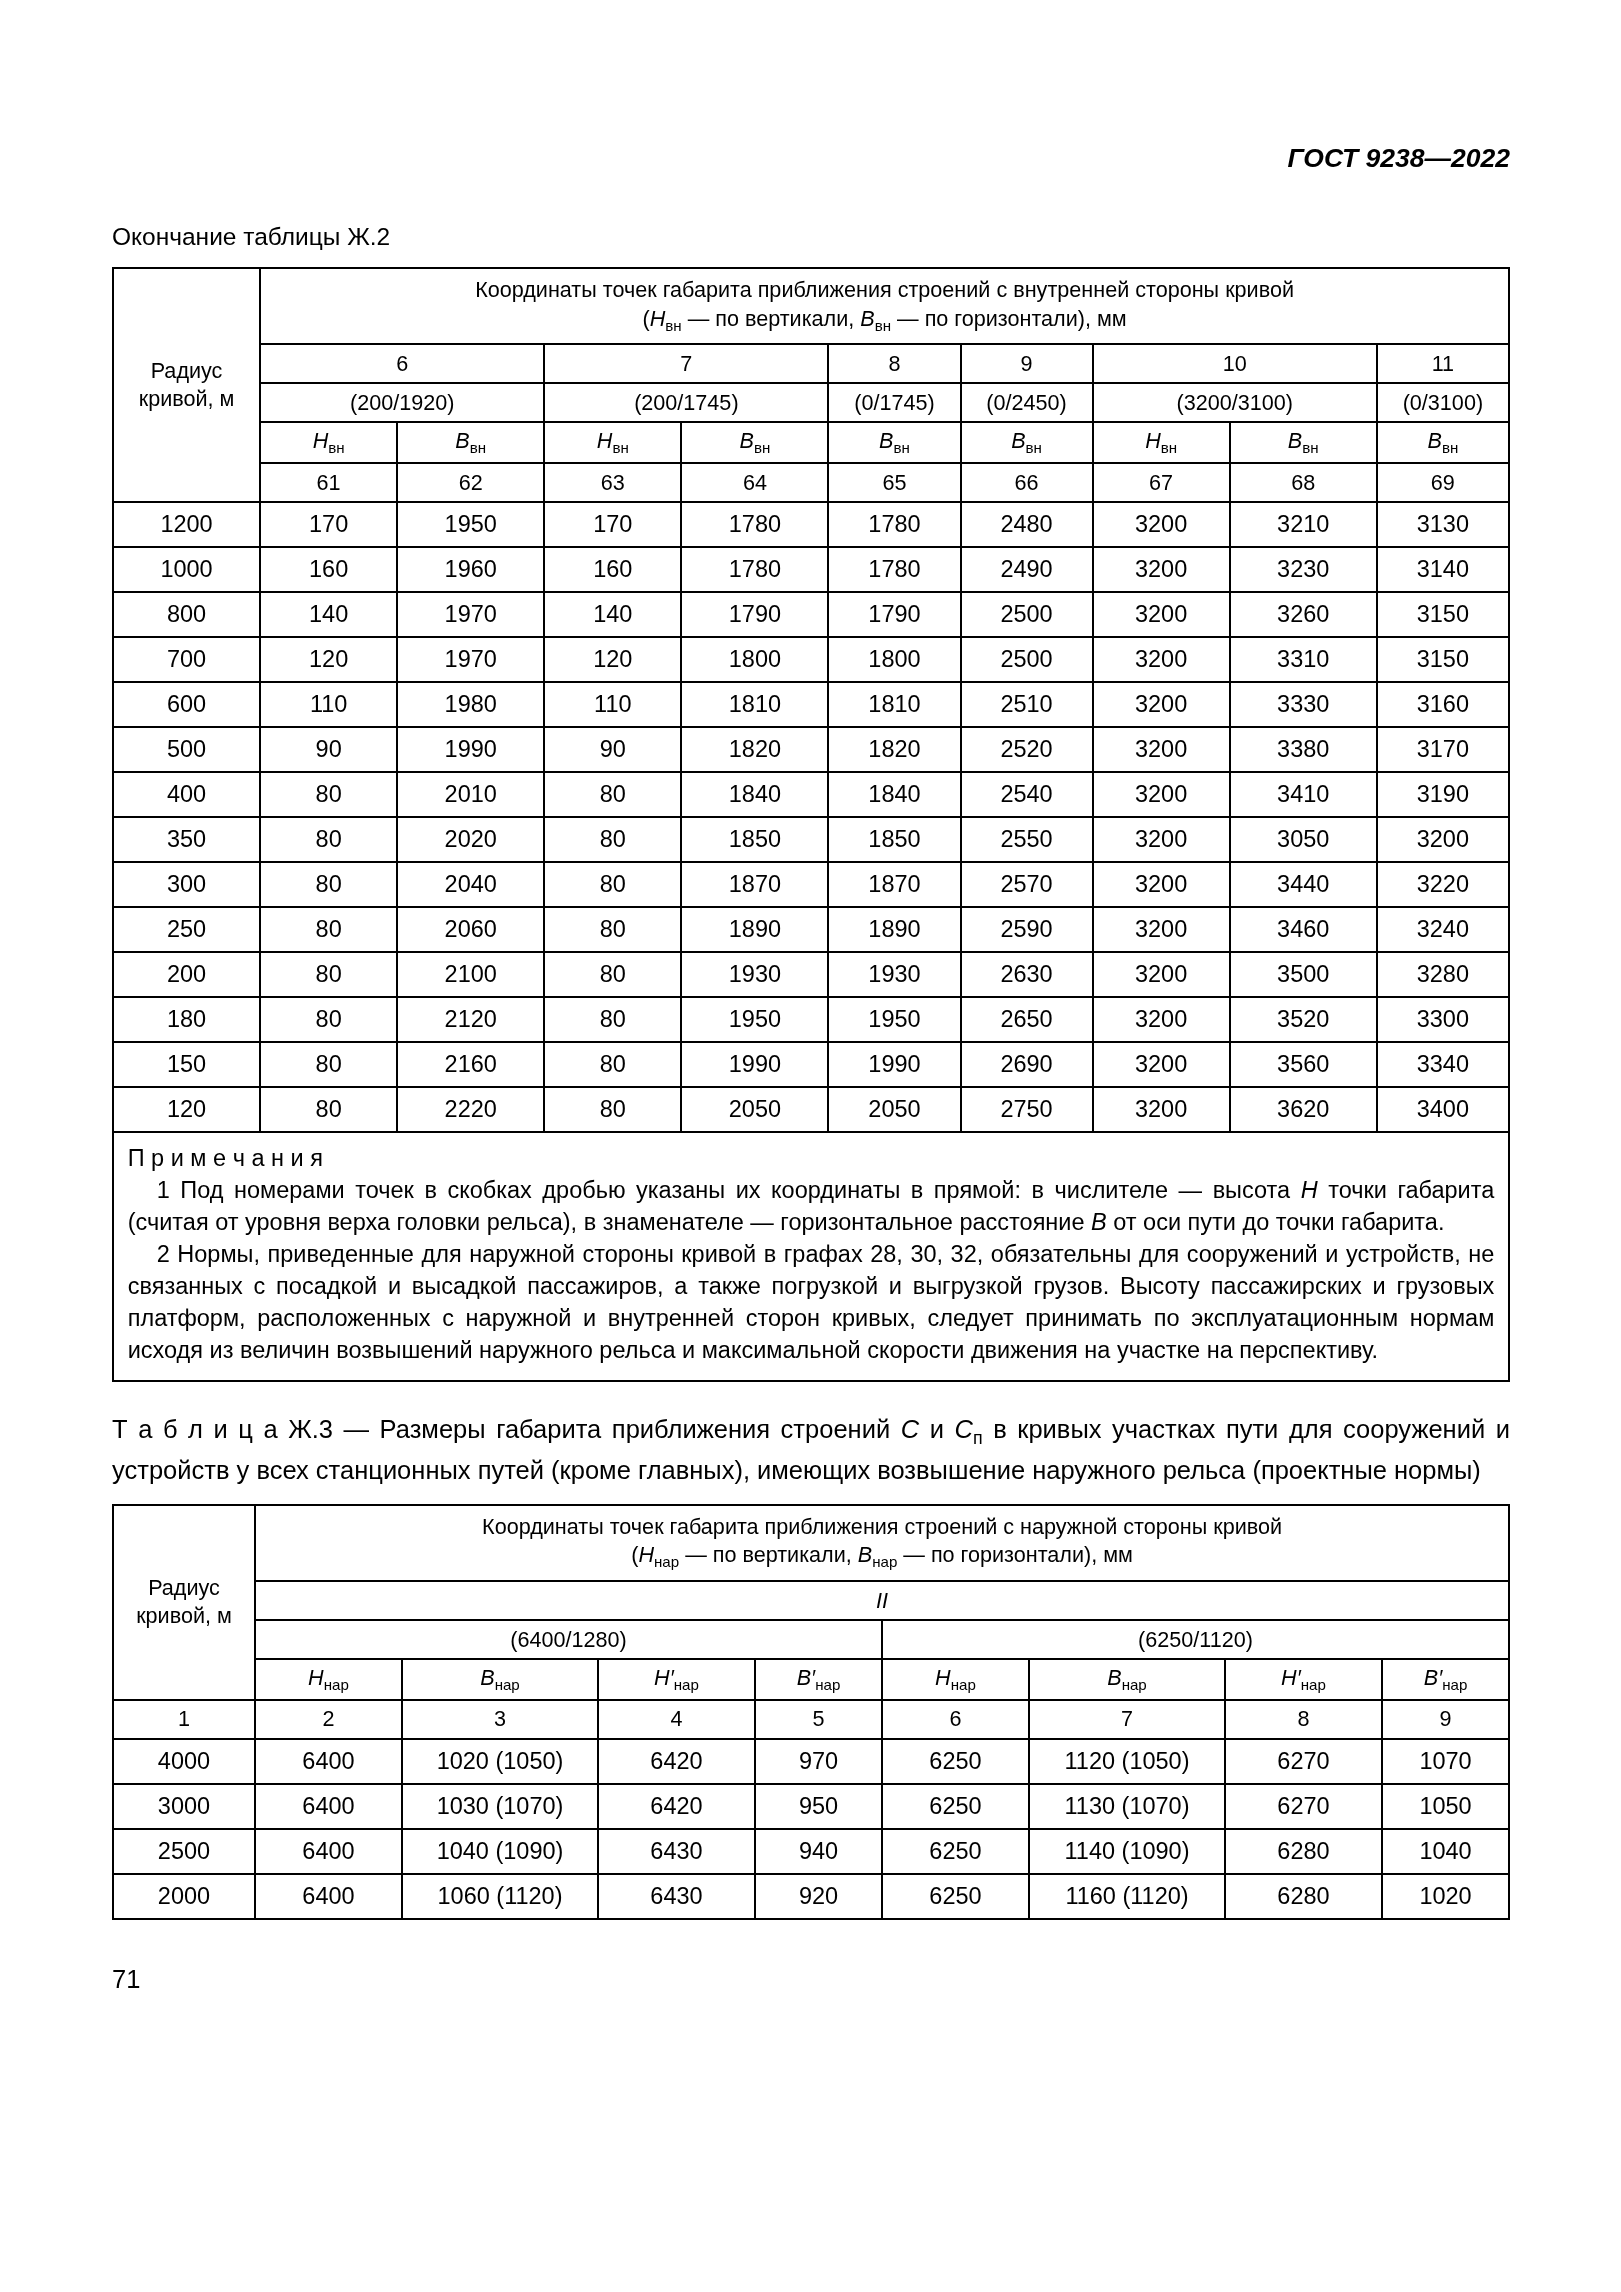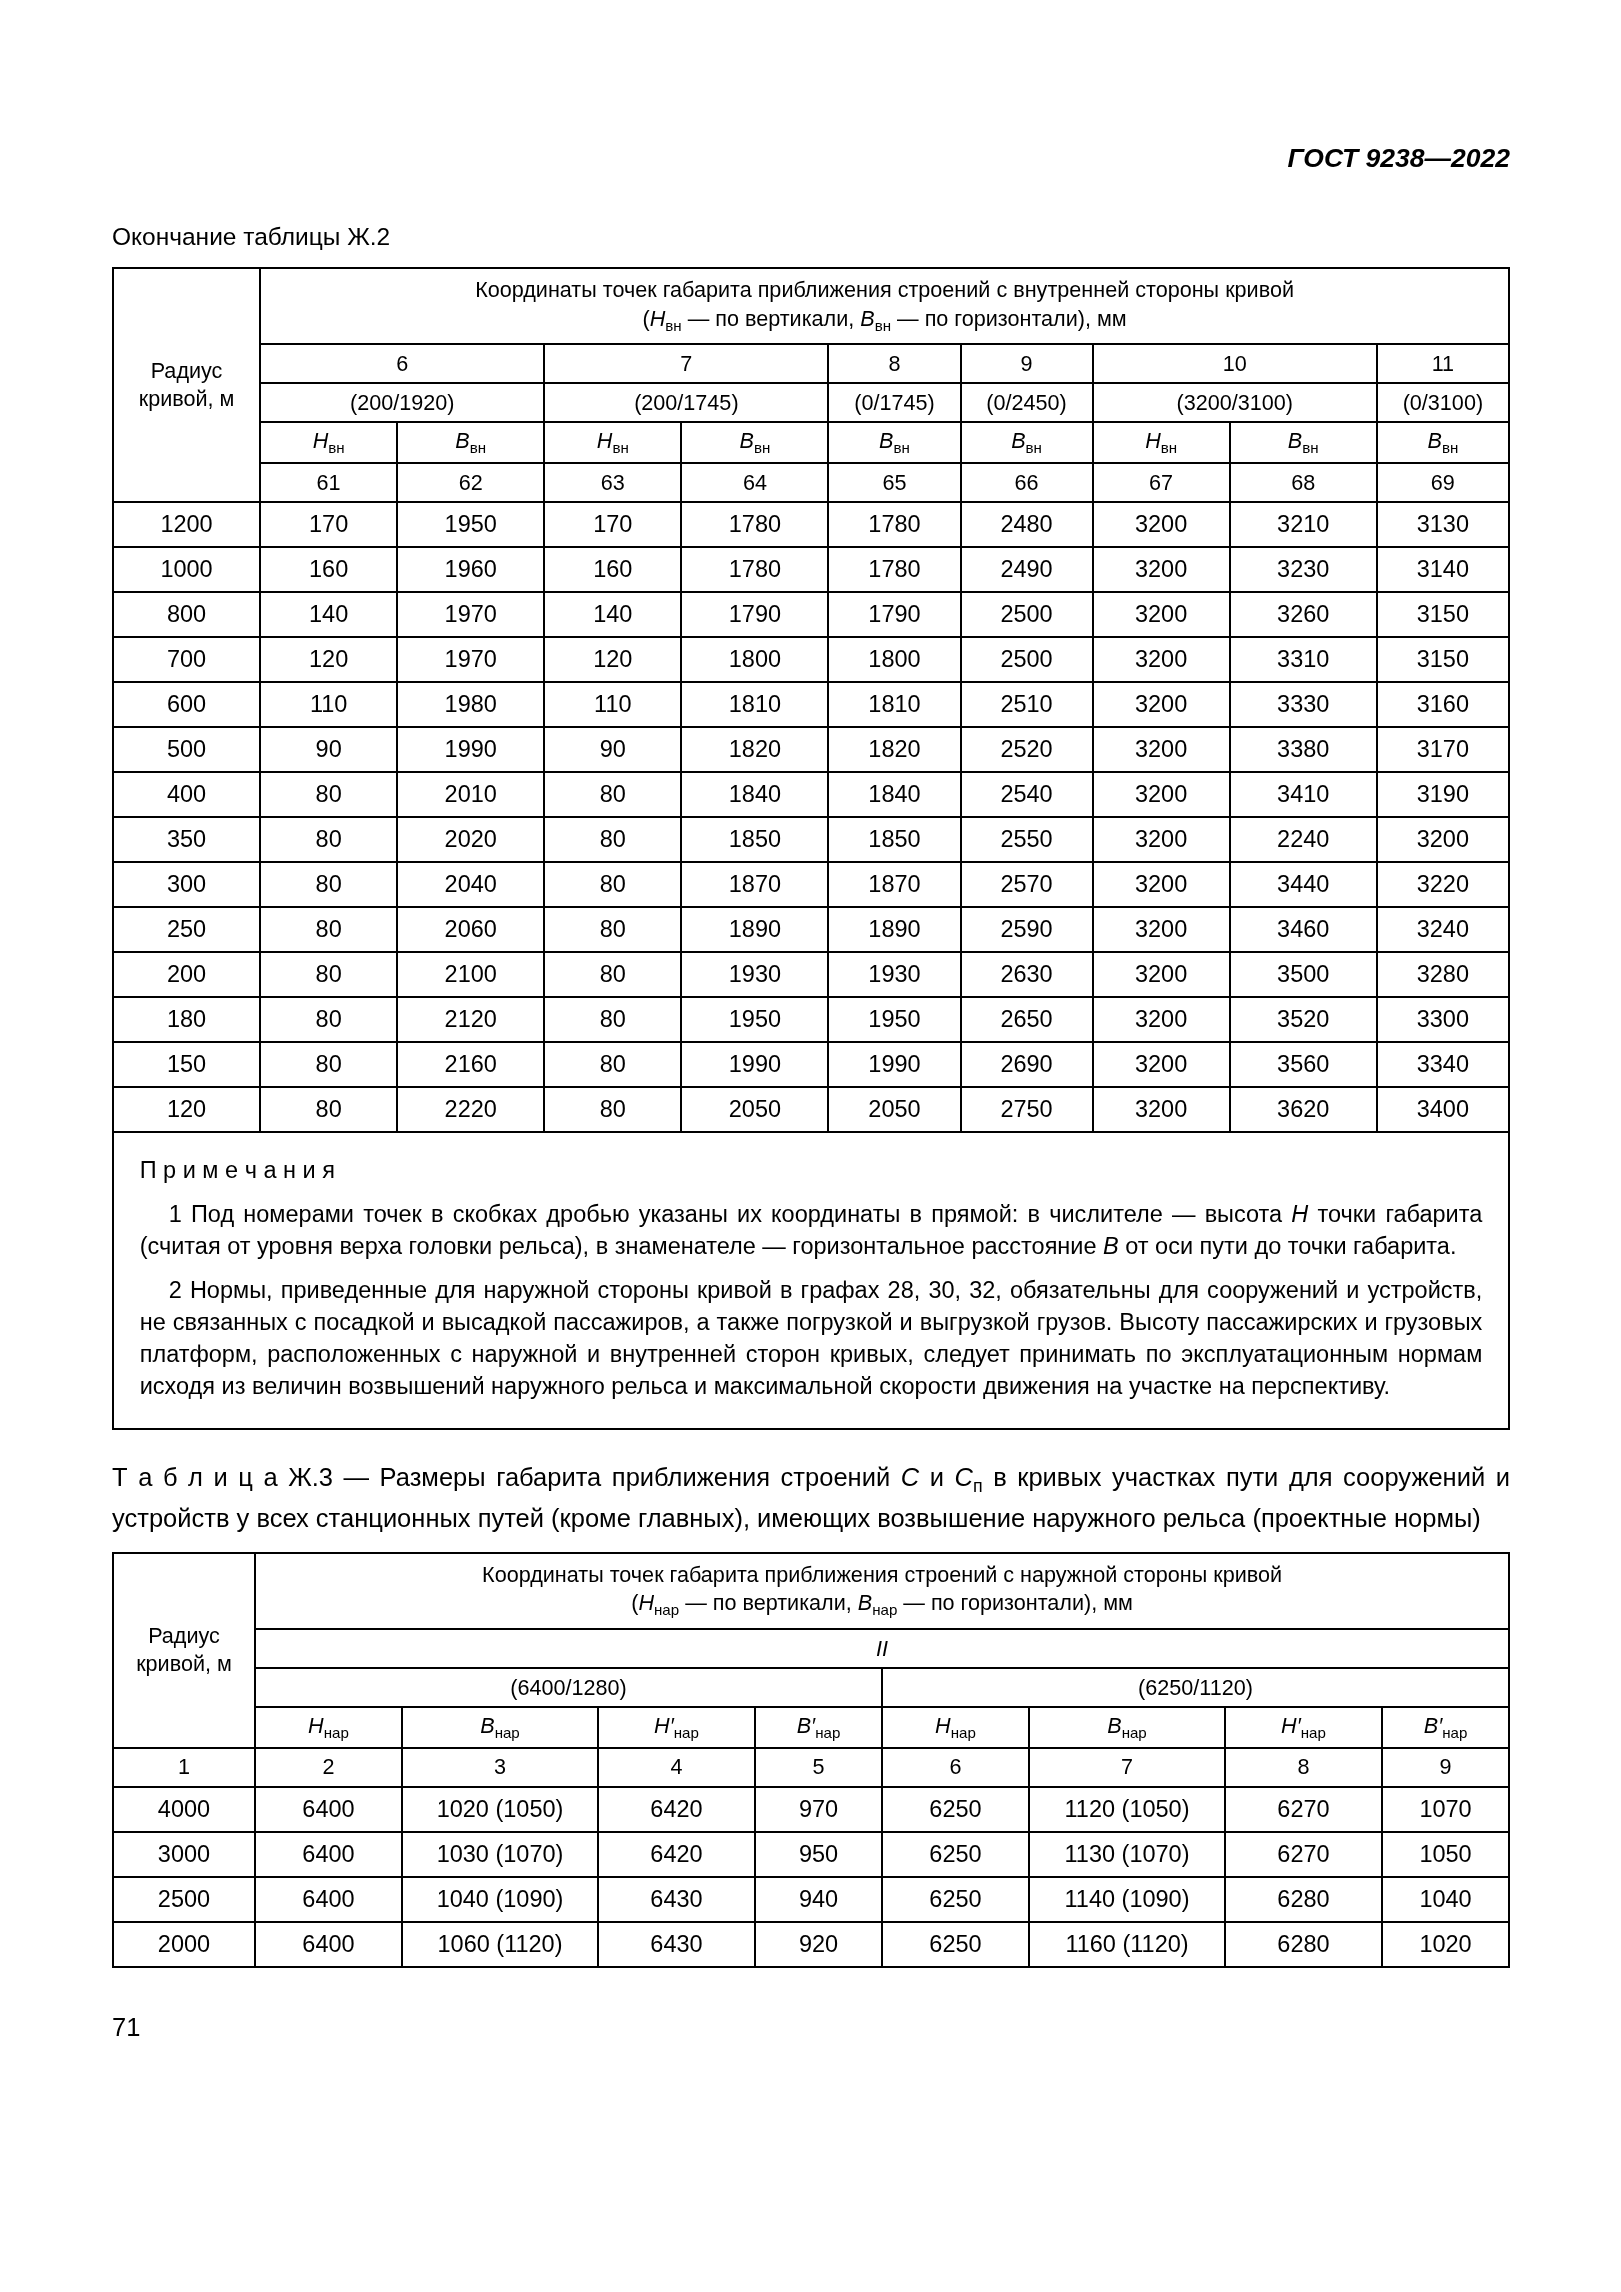--- a/index.html
+++ b/index.html
@@ -25,21 +25,21 @@
   .title-cell { padding: 7.8px 9.8px; text-align: center; }
   .title-cell .line { display: block; }
   td.numeral-row { height: 39px; }
   td.labels-row { height: 32px; }
   sub { font-size: 70%; }
   i { font-style: italic; }
 
   tbody[data-rows] td { font-size: 23.5px; height: 45px; padding: 2.9px 3.9px; }
 
   td.notes-cell { text-align: left; padding: 9.8px 13.7px 13.7px 13.7px; font-size: 23.5px; line-height: 1.36; }
-  .notes-cell p { margin: 12px; text-align: justify; }
+  .notes-cell p { margin: 0; text-align: justify; }
   .notes-cell p.note-item { text-indent: 29px; }
 
   .j3-caption { margin-top: 29px; font-size: 25.5px; line-height: 1.42; text-align: justify; }
 
   .page-number { margin-top: 45px; font-size: 25.5px; }
 </style>
 </head>
 <body>
 
 <div class="content">
@@ -195,21 +195,21 @@
         </tr>
         <tr>
           <td>350</td>
           <td>80</td>
           <td>2020</td>
           <td>80</td>
           <td>1850</td>
           <td>1850</td>
           <td>2550</td>
           <td>3200</td>
-          <td>2240</td>
+          <td>3050</td>
           <td>3200</td>
         </tr>
         <tr>
           <td>300</td>
           <td>80</td>
           <td>2040</td>
           <td>80</td>
           <td>1870</td>
           <td>1870</td>
           <td>2570</td>

